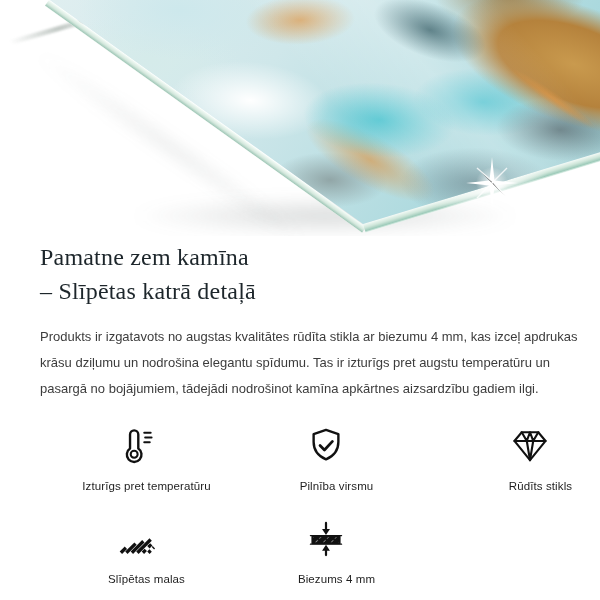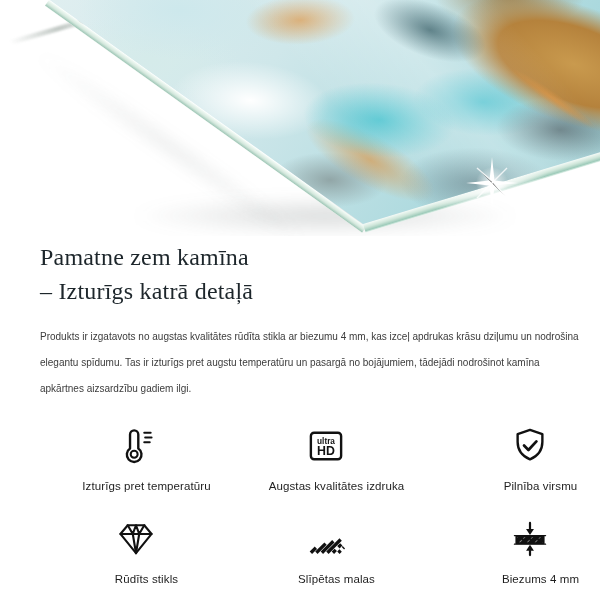--- a/index.html
+++ b/index.html
@@ -49,21 +49,21 @@
       radial-gradient(160px 130px at 110px 306px, #cde8ec, rgba(205,232,236,0) 70%),
       radial-gradient(140px 120px at 16px 366px, #d5ebea, rgba(213,235,234,0) 70%),
       linear-gradient(150deg, #eef5f5, #cfe7ea 45%, #a9d8dd 72%, #8fb9bd 100%); }
 
   .sparkle { position:absolute; left:464px; top:155px; width:56px; height:56px; z-index:4; }
 
   
   .content { padding:4px 30px 0 40px; }
   h1 { font-family:"Liberation Serif","DejaVu Serif",serif; font-weight:400;
        font-size:24px; line-height:34px; color:#1d262b; letter-spacing:.2px; }
-  .desc { margin-top:16px; width:540px; font-size:10px; line-height:26px; color:#3c3c3c; }
+  .desc { margin-top:16px; width:540px; font-size:13px; line-height:26px; color:#3c3c3c; }
 
   
   .features { margin-top:21px; display:grid; grid-template-columns:192px 188px 220px;
               row-gap:24px; }
   .feature { display:flex; flex-direction:column; align-items:center; }
   .feature .icon { height:46px; display:flex; align-items:center; justify-content:center; }
   .feature .flabel { margin-top:11px; font-size:11.5px; color:#1e1e1e; letter-spacing:.1px;margin-left:21px; }
   svg.fi { stroke:#111; fill:none; stroke-width:2.6; stroke-linecap:round; stroke-linejoin:round; }
 </style>
 </head>
@@ -85,48 +85,38 @@
     </defs>
     <circle cx="28" cy="28" r="16" fill="url(#glow)" opacity=".9"></circle>
     <path d="M28 2 L30.5 25.5 L54 28 L30.5 30.5 L28 54 L25.5 30.5 L2 28 L25.5 25.5 Z" fill="#fff"></path>
     <path d="M13 13 L29 27 L43 43 M43 13 L29 27 L13 43" stroke="#fff" stroke-width="1.4" opacity=".8"></path>
   </svg>
 </div>
 
 <div class="content">
   <h1>
     <span style="display:block">Pamatne zem kamīna</span>
-    <span style="display:block">– Izturīgs katrā detaļā</span>
+    <span style="display:block">– Slīpētas katrā detaļā</span>
   </h1>
 
   <p class="desc">Produkts ir izgatavots no augstas kvalitātes rūdīta stikla ar biezumu 4 mm, kas izceļ apdrukas krāsu dziļumu un nodrošina elegantu spīdumu. Tas ir izturīgs pret augstu temperatūru un pasargā no bojājumiem, tādejādi nodrošinot kamīna apkārtnes aizsardzību gadiem ilgi.</p>
 
   <div class="features">
 
     <div class="feature">
       <div class="icon">
         <svg class="fi" width="44" height="44" viewBox="0 0 48 48">
           <path d="M17.5 26.8 V11.5 a4.5 4.5 0 0 1 9 0 v15.3 a8 8 0 1 1 -9 0 Z"></path>
           <circle cx="22" cy="33" r="3.8" stroke-width="2.2"></circle>
           <path d="M33 9.5 H40 M34 14.8 H41 M33 20 H39" stroke-width="2.2"></path>
         </svg>
       </div>
       <div class="flabel">Izturīgs pret temperatūru</div>
     </div>
 
-    <div class="feature">
-      <div class="icon">
-        <svg class="fi" width="46" height="44" viewBox="0 0 48 48">
-          <rect x="7.5" y="9.5" width="33" height="29" rx="3.5"></rect>
-          <text x="24" y="21.5" text-anchor="middle" fill="#111" stroke="none" font-family="Liberation Sans, sans-serif" font-size="9" font-weight="700">ultra</text>
-          <text x="24" y="34" text-anchor="middle" fill="#111" stroke="none" font-family="Liberation Sans, sans-serif" font-size="13.5" font-weight="800">HD</text>
-        </svg>
-      </div>
-      <div class="flabel">Augstas kvalitātes izdruka</div>
-    </div>
 
     <div class="feature">
       <div class="icon">
         <svg class="fi" width="44" height="44" viewBox="0 0 48 48">
           <path d="M24 6.5 L37.5 11 v8.5 c0 9.5 -5.8 15.6 -13.5 19 c-7.7 -3.4 -13.5 -9.5 -13.5 -19 V11 Z"></path>
           <path d="M17.5 23.5 l4.8 4.8 L31 19" stroke-width="3"></path>
         </svg>
       </div>
       <div class="flabel">Pilnība virsmu</div>
     </div>

